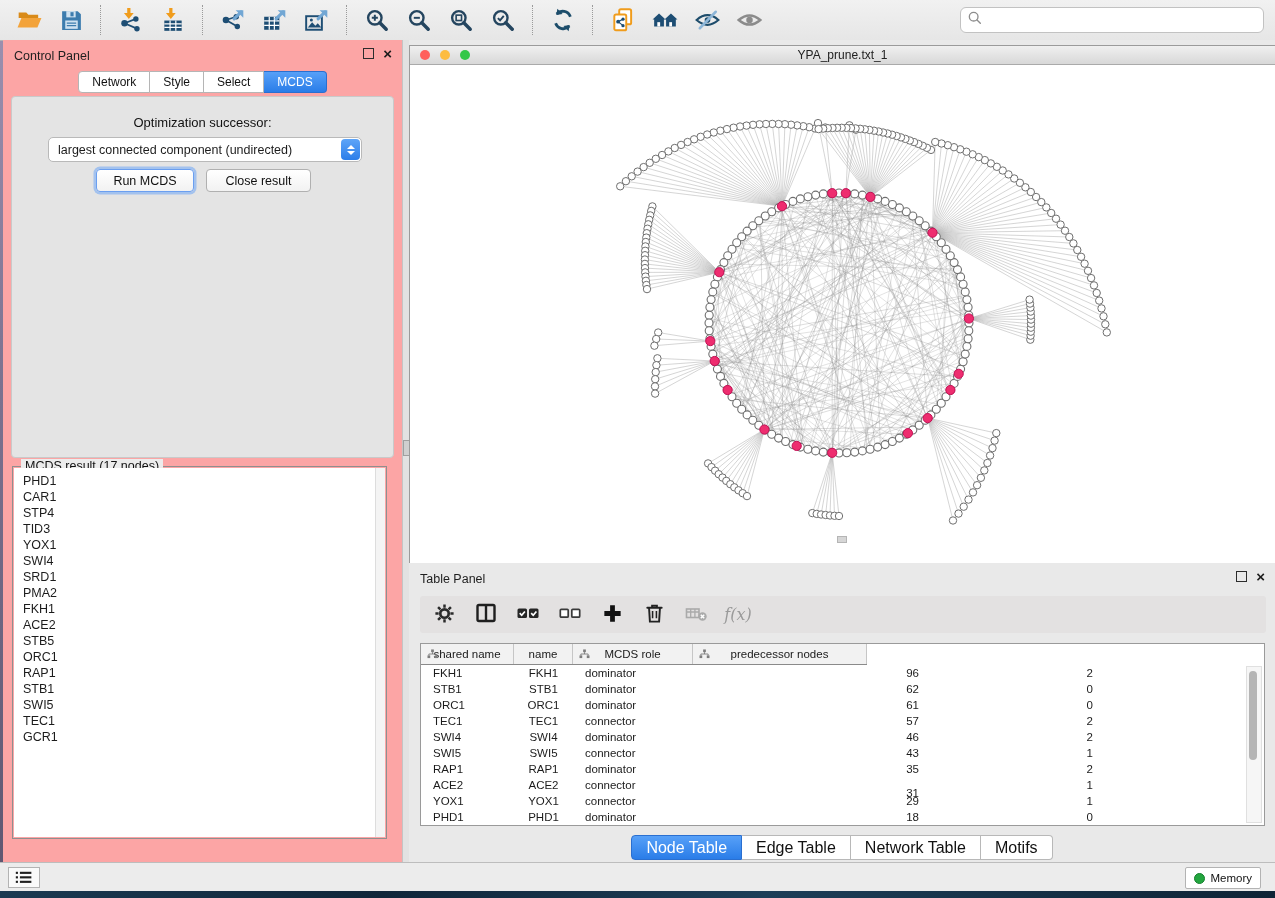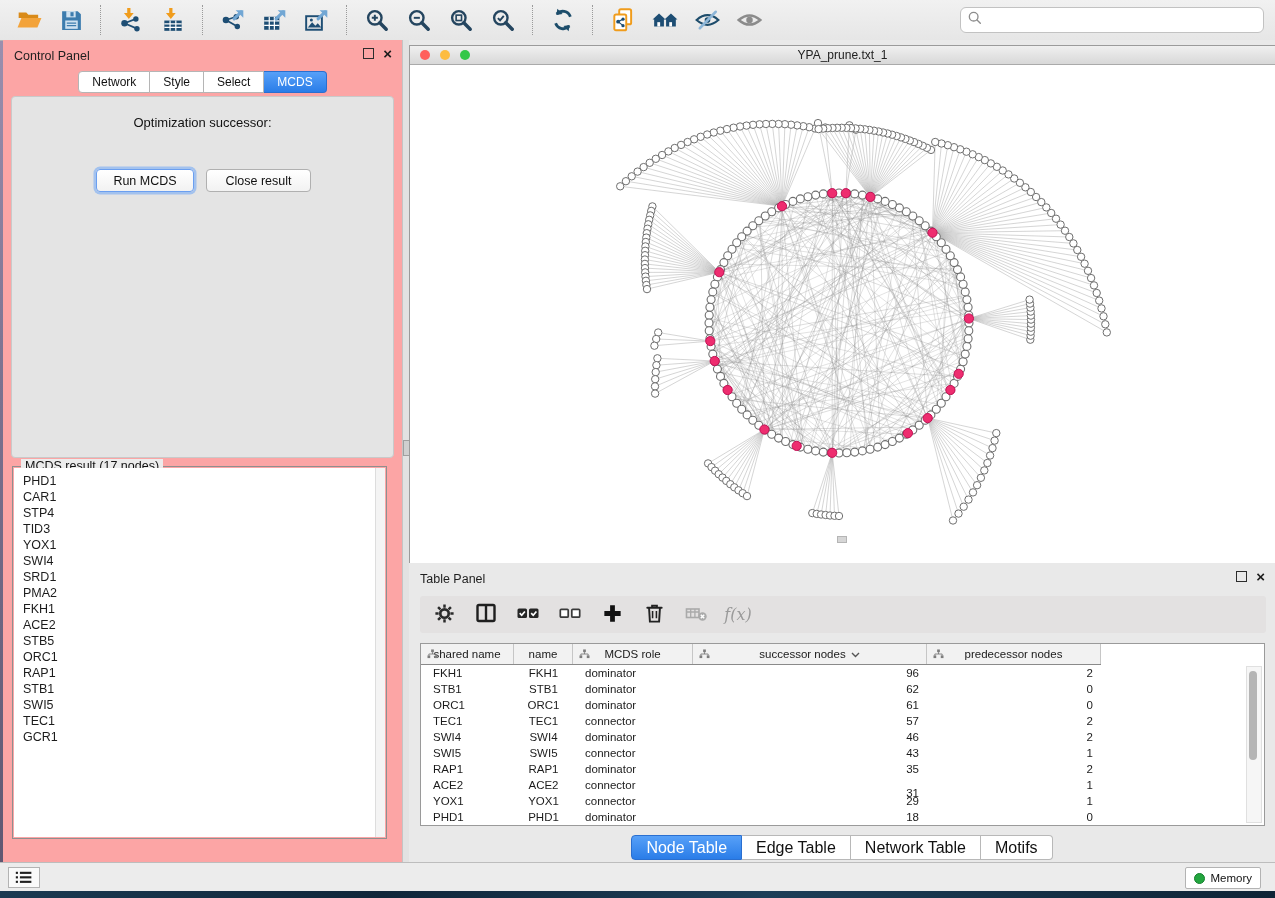--- a/index.html
+++ b/index.html
@@ -300,20 +300,27 @@
     <span class="close-btn">×</span>
   </div>
   <div id="ctrl-tabs">
       <div class="seg-tab">Network</div>
       <div class="seg-tab">Style</div>
       <div class="seg-tab">Select</div>
       <div class="seg-tab active">MCDS</div>
     </div>
   <div id="mcds-box">
     <div id="opt-label">Optimization successor:</div>
+    <div id="combo">
+      <span class="val">largest connected component (undirected)</span>
+      <span class="stepper">
+          <i class="up"></i>
+          <i class="dn"></i>
+        </span>
+    </div>
     <button id="run-btn" class="pbtn">Run MCDS</button>
     <button id="close-btn" class="pbtn">Close result</button>
   </div>
   <div id="result-group">
     <span id="result-legend">MCDS result (17 nodes)</span>
     <div id="result-list">
         <div>PHD1</div>
         <div>CAR1</div>
         <div>STP4</div>
         <div>TID3</div>
@@ -1149,32 +1156,20 @@
         </div>
         <div class="th" style="width: 120px;">
           <span class="hicon"><svg width="11" height="10" viewBox="0 0 12 11">
               <rect x="4.5" y="0.5" width="3" height="3" fill="#7d7d7d"></rect>
               <rect x="0.5" y="7" width="3" height="3" fill="#7d7d7d"></rect>
               <rect x="8.5" y="7" width="3" height="3" fill="#7d7d7d"></rect>
               <path d="M6 3.5v2M2 7V5.5h8V7" stroke="#7d7d7d" fill="none"></path>
             </svg></span>
           <span>MCDS role</span>
         </div>
-        <div class="th" style="width: 234px;">
-          <span class="hicon"><svg width="11" height="10" viewBox="0 0 12 11">
-              <rect x="4.5" y="0.5" width="3" height="3" fill="#7d7d7d"></rect>
-              <rect x="0.5" y="7" width="3" height="3" fill="#7d7d7d"></rect>
-              <rect x="8.5" y="7" width="3" height="3" fill="#7d7d7d"></rect>
-              <path d="M6 3.5v2M2 7V5.5h8V7" stroke="#7d7d7d" fill="none"></path>
-            </svg></span>
-          <span>successor nodes</span>
-          <span><svg width="9" height="6" viewBox="0 0 9 6">
-              <path d="M1 1l3.5 3.5L8 1" stroke="#555" fill="none" stroke-width="1.4"></path>
-            </svg></span>
-        </div>
         <div class="th" style="width: 174px;">
           <span class="hicon"><svg width="11" height="10" viewBox="0 0 12 11">
               <rect x="4.5" y="0.5" width="3" height="3" fill="#7d7d7d"></rect>
               <rect x="0.5" y="7" width="3" height="3" fill="#7d7d7d"></rect>
               <rect x="8.5" y="7" width="3" height="3" fill="#7d7d7d"></rect>
               <path d="M6 3.5v2M2 7V5.5h8V7" stroke="#7d7d7d" fill="none"></path>
             </svg></span>
           <span>predecessor nodes</span>
         </div>
       </div>

